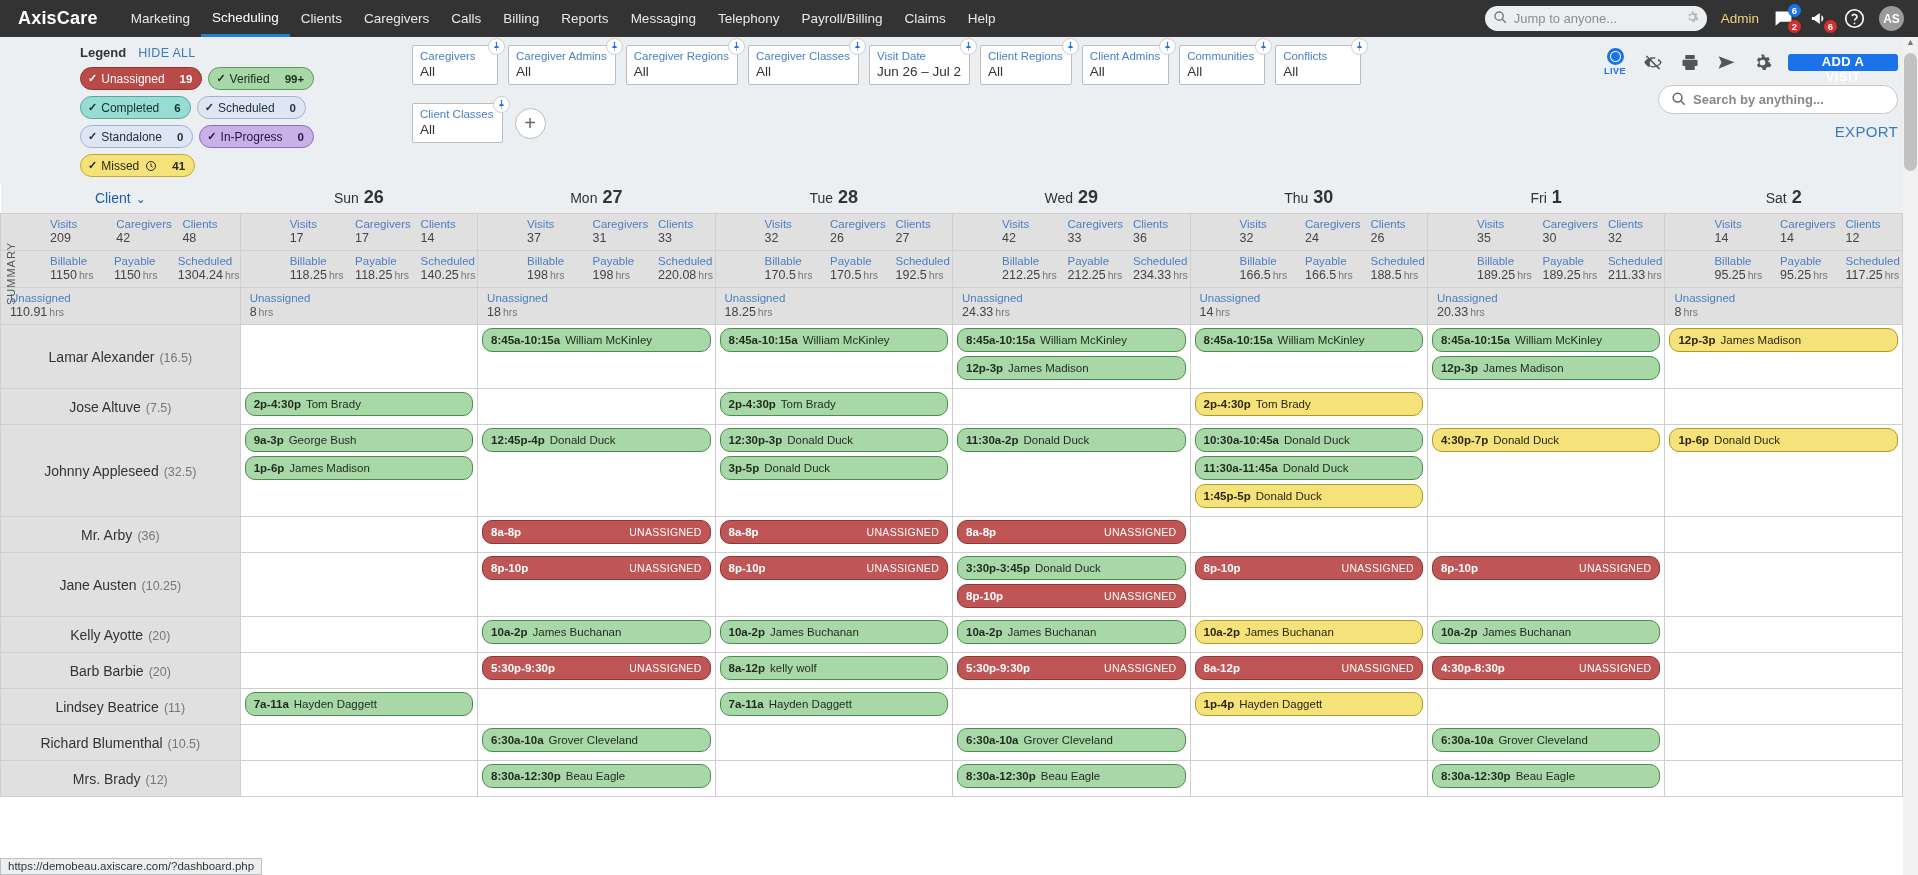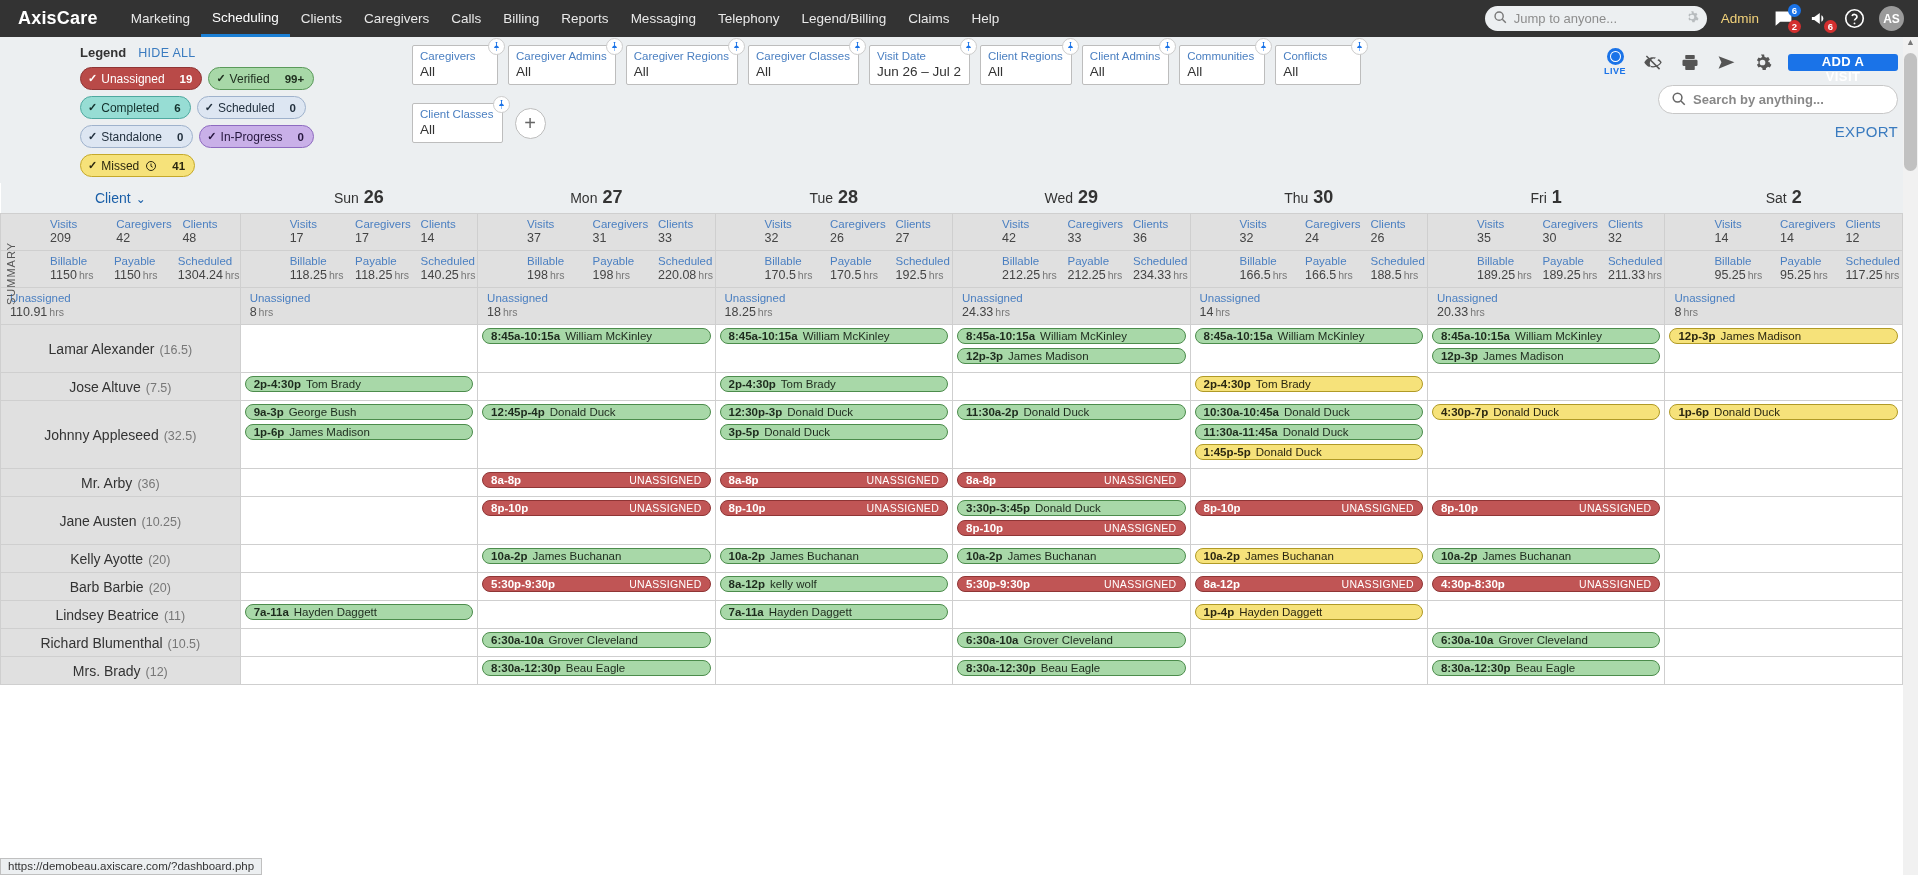--- a/index.html
+++ b/index.html
@@ -136,21 +136,21 @@
   .unrow{ background:#e0e0e0; padding:3px 0 4px 9px; }
 
   .namecell{
     background:#e0e0e0; text-align:center; font-size:14px; color:#333;
     vertical-align:middle; padding:4px 6px;
   }
   .namecell .hrs{ color:#777; font-size:12.5px;}
   .vcell{ background:#fff; vertical-align:top; padding:3px 4px 4px 4px; }
 
   .chip{
-    height:16px; border-radius:10px; border:1px solid; display:flex; align-items:center;
+    height:24px; border-radius:10px; border:1px solid; display:flex; align-items:center;
     padding:0 8px; margin-bottom:4px; font-size:11.5px; cursor:pointer; overflow:hidden;
     white-space:nowrap;
   }
   .chip .t{ font-weight:bold; }
   .chip .n{ margin-left:5px; font-weight:normal; }
   .chip .un{ margin-left:auto; font-size:10.5px; letter-spacing:.3px; }
   .chip.green{ background:#a8d8a8; border-color:#4c8c4c; color:#1d2b1d;}
   .chip.yellow{ background:#f6e27a; border-color:#b09a26; color:#2b2710;}
   .chip.red{ background:#c05555; border-color:#8f3535; color:#fff;}
 
@@ -174,21 +174,21 @@
   <div class="navitems">
       <div class="navitem">Marketing</div>
       <div class="navitem active">Scheduling</div>
       <div class="navitem">Clients</div>
       <div class="navitem">Caregivers</div>
       <div class="navitem">Calls</div>
       <div class="navitem">Billing</div>
       <div class="navitem">Reports</div>
       <div class="navitem">Messaging</div>
       <div class="navitem">Telephony</div>
-      <div class="navitem">Legend/Billing</div>
+      <div class="navitem">Payroll/Billing</div>
       <div class="navitem">Claims</div>
       <div class="navitem">Help</div>
     </div>
   <div class="nav-right">
     <div class="jump">
       <span>
         <svg width="14" height="14" viewBox="0 0 24 24" fill="none" stroke="#777" stroke-width="2.4">
             <circle cx="10.5" cy="10.5" r="7"></circle>
             <line x1="16" y1="16" x2="22" y2="22"></line>
           </svg>

